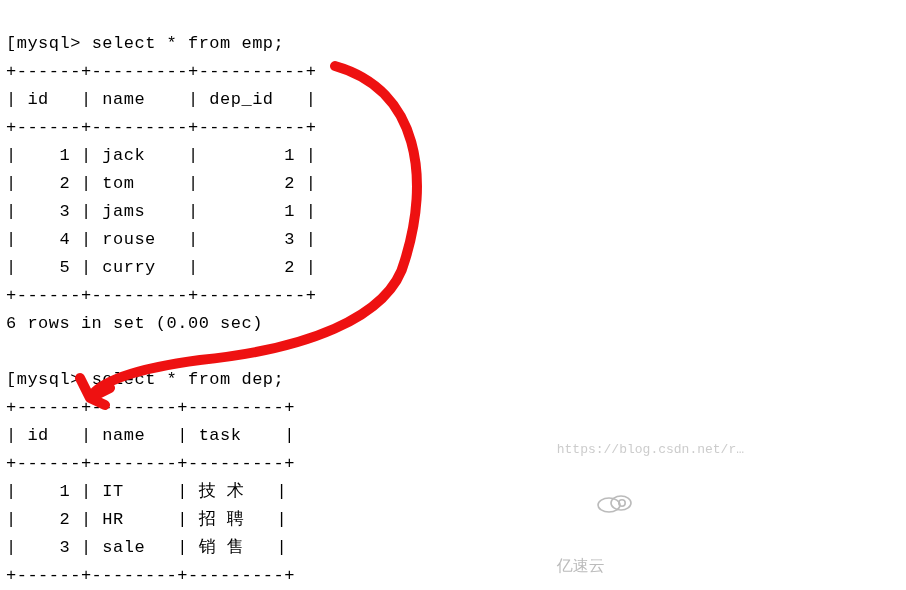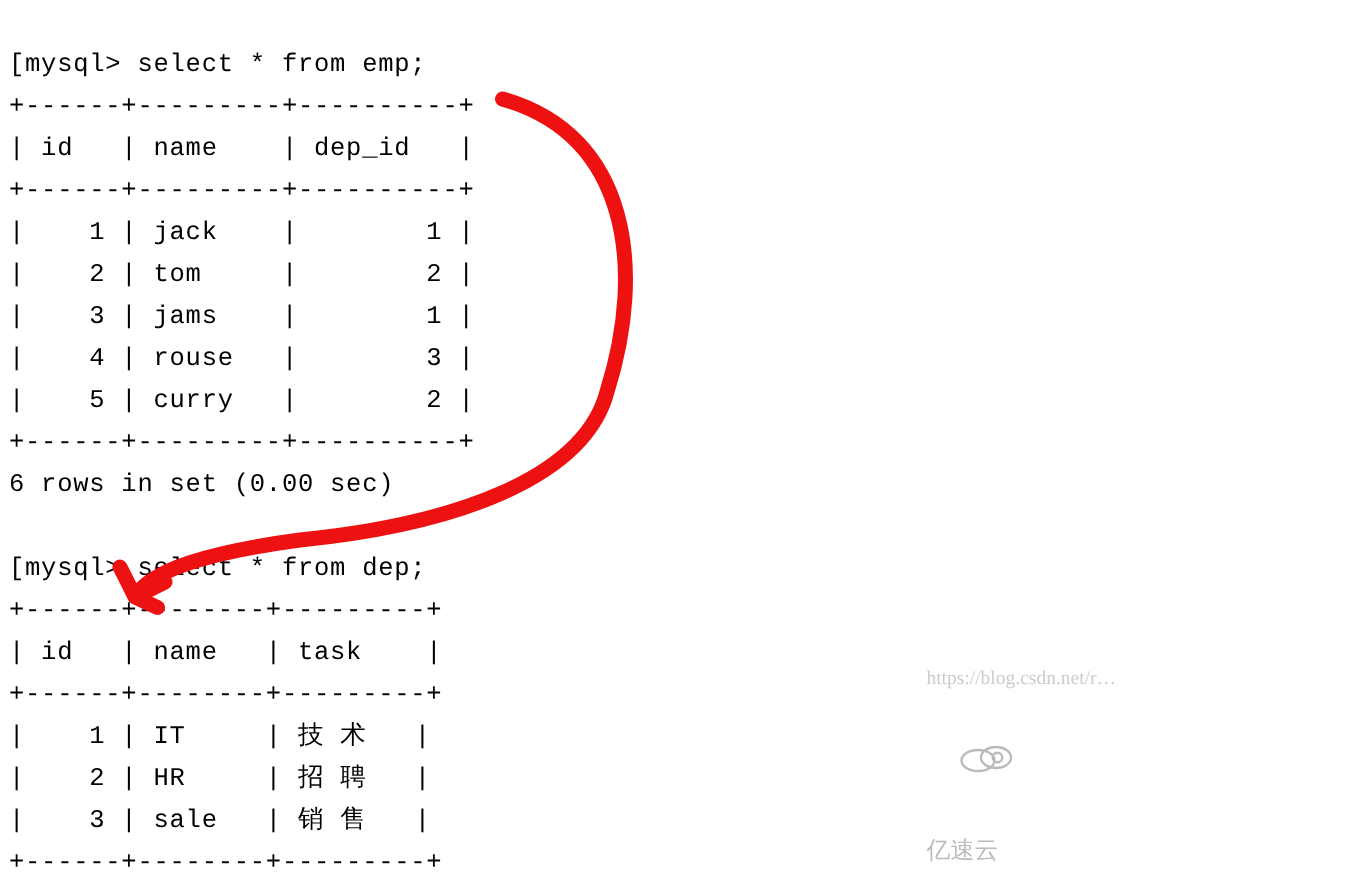--- a/index.html
+++ b/index.html
@@ -1,21 +1,21 @@
 <!DOCTYPE html>
 <html><head>
 <meta charset="utf-8">
 <style>
   html,body{margin:0;padding:0;background:#fff;color:#000;
     font-family:Menlo,Consolas,"Courier New",monospace;
     font-size:17px;line-height:28px;letter-spacing:.5px}
   .term{position:relative;width:752px;height:590px;
     padding:2px 6px;box-sizing:border-box;white-space:pre}
   .watermark{position:absolute;right:8px;bottom:8px;
-    color:#ccc;font-family:Liberation Serif, serif;
+    color:#ccc;font-family:Liberation Mono, monospace;
     font-size:13px;letter-spacing:0}
   .logo{display:inline-block;vertical-align:middle;margin-left:6px}
   .annotation{position:absolute;left:0;top:0;pointer-events:none}
 </style>
 </head>
 <body>
 
 <div class="term">
 <span>[<span>mysql&gt; </span><span>select * from emp;</span></span>
 <span><span>+------+---------+----------+</span>

